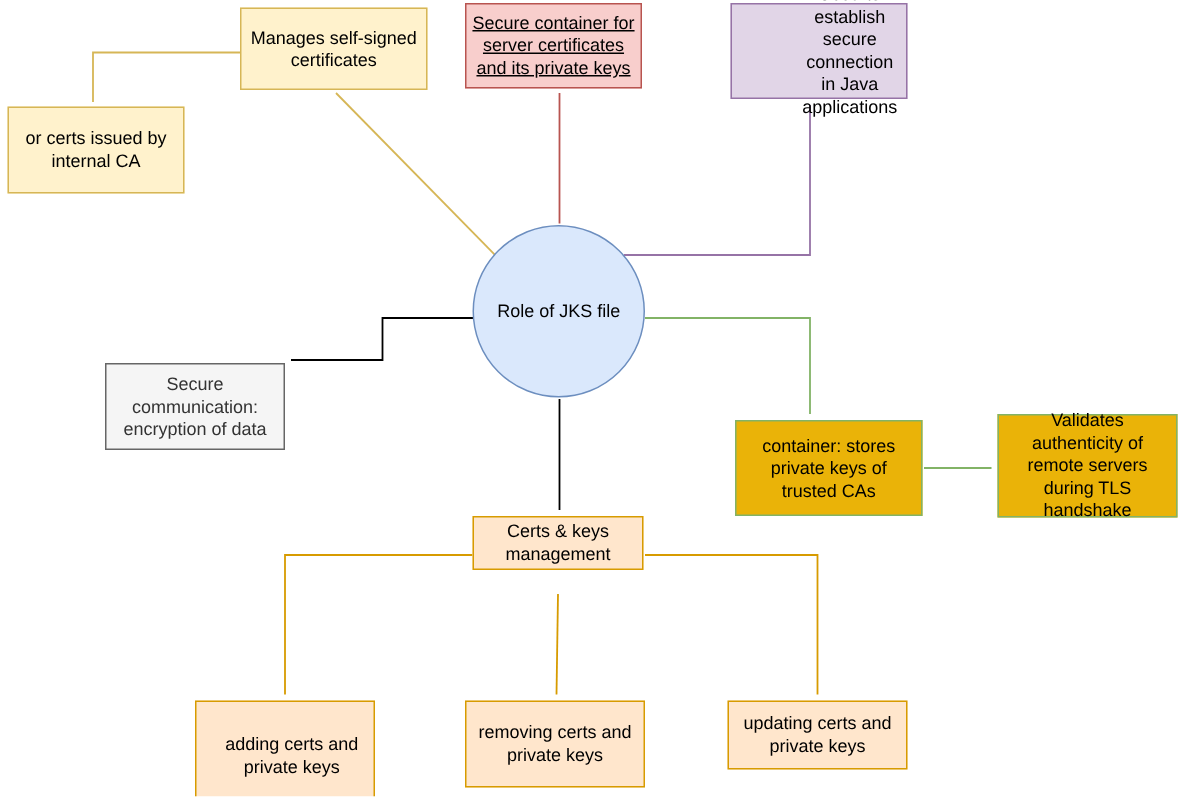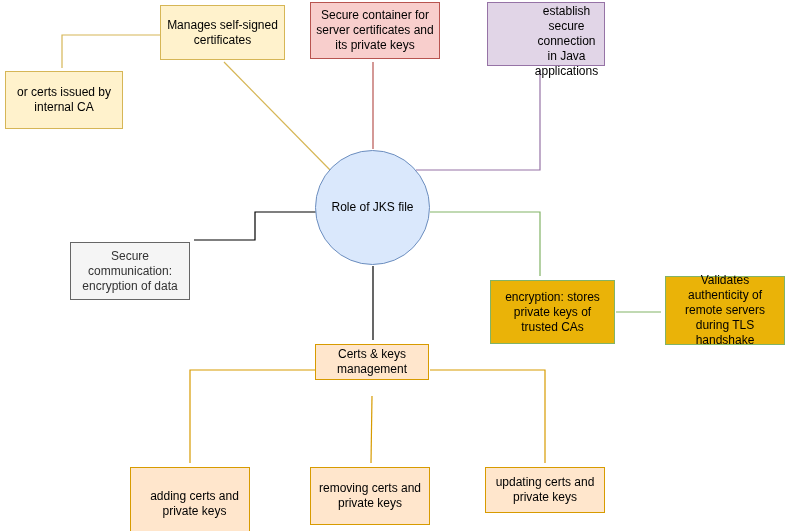--- a/index.html
+++ b/index.html
@@ -57,29 +57,29 @@
     <path d="M 373 266 L 373 340" stroke="#000000" marker-end="url(#arrow-black)"></path>
     <path d="M 315 370 L 190 370 L 190 463" stroke="#d79b00" marker-end="url(#arrow-orange)"></path>
     <path d="M 372 396 L 371 463" stroke="#d79b00" marker-end="url(#arrow-orange)"></path>
     <path d="M 430 370 L 545 370 L 545 463" stroke="#d79b00" marker-end="url(#arrow-orange)"></path>
   </svg>
 
   <div class="node circle-node" style="left:315px; top:150px; width:115px; height:115px;">Role of JKS file</div>
 
   <div class="node rect yellow" style="left:160px; top:5px; width:125px; height:55px;">Manages self-signed certificates</div>
 
-  <div class="node rect red" style="left:310px; top:2px; width:130px; height:57px;">Secure container for server certificates and its private keys</div>
+  <div class="node rect red" style="left:310px; top:2px; width:118px; height:57px;text-decoration:underline;">Secure container for server certificates and its private keys</div>
 
   <div class="node rect purple" style="left:487px; top:2px; width:118px; height:64px;">Used to establish secure connection in Java applications</div>
 
   <div class="node rect yellow" style="left:5px; top:71px; width:118px; height:58px;">or certs issued by internal CA</div>
 
   <div class="node rect gray" style="left:70px; top:210px; width:120px; height:58px;">Secure communication: encryption of data</div>
 
-  <div class="node rect green" style="left:490px; top:280px; width:125px; height:64px;">encryption: stores private keys of trusted CAs</div>
+  <div class="node rect green" style="left:490px; top:280px; width:125px; height:64px;">container: stores private keys of trusted CAs</div>
 
   <div class="node rect green" style="left:665px; top:276px; width:120px; height:69px;">Validates authenticity of remote servers during TLS handshake</div>
 
   <div class="node rect orange" style="left:315px; top:344px; width:114px; height:36px;">Certs &amp; keys management</div>
 
   <div class="node rect orange" style="left:130px; top:467px; width:120px; height:74px;padding-left:12px;">adding certs and private keys</div>
 
   <div class="node rect orange" style="left:310px; top:467px; width:120px; height:58px;">removing certs and private keys</div>
 
   <div class="node rect orange" style="left:485px; top:467px; width:120px; height:46px;">updating certs and private keys</div>

